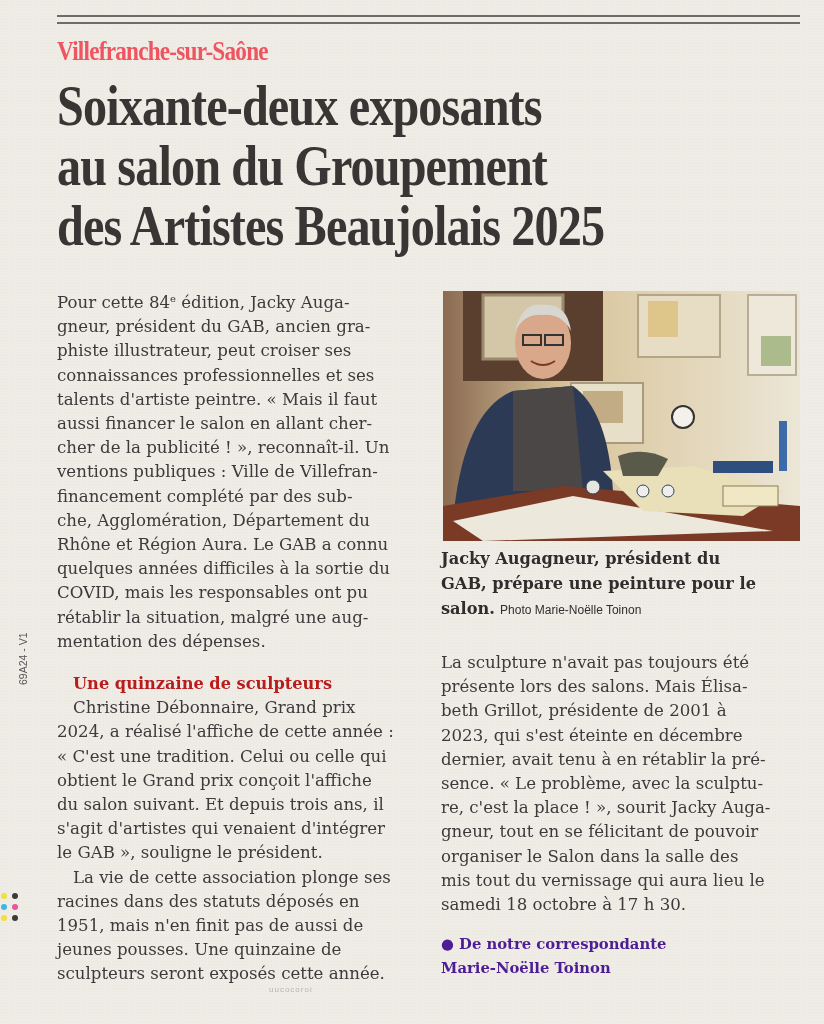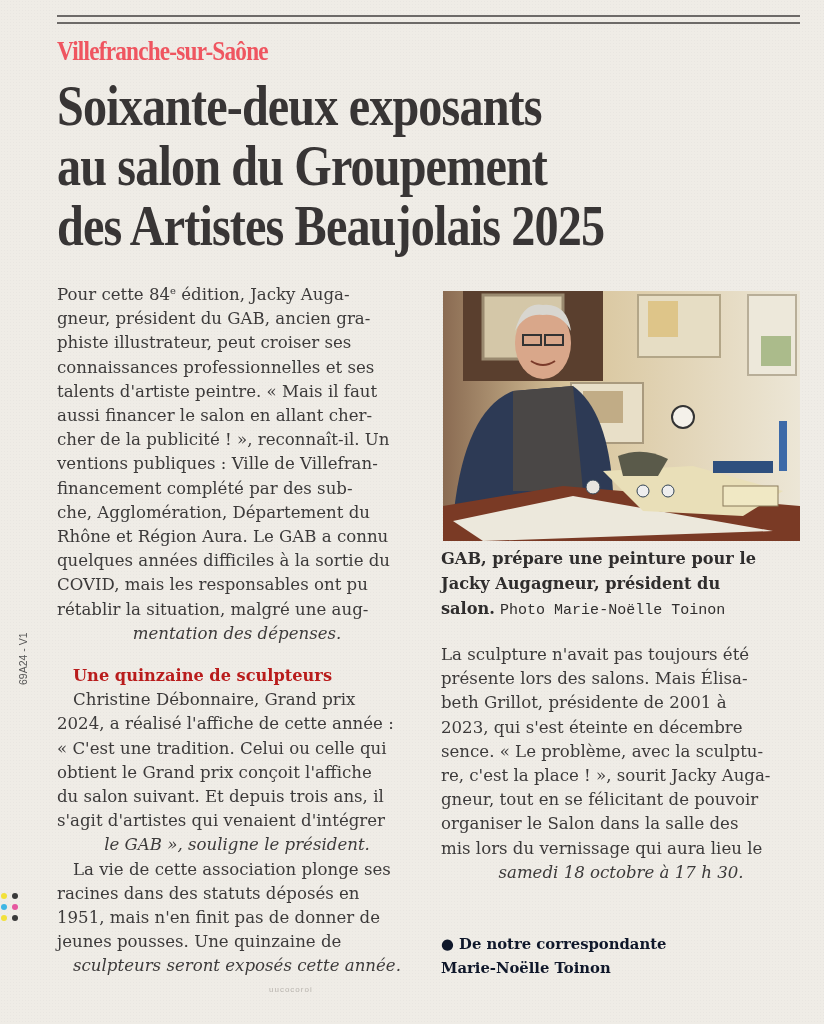--- a/index.html
+++ b/index.html
@@ -22,36 +22,36 @@
   }
   .headline {
     position: absolute; left: 57px; top: 76px; width: 900px;
     font-family: "Liberation Serif", serif; font-weight: bold;
     font-size: 56px; line-height: 60px; color: #383535;
     letter-spacing: -1px;
     transform: scaleX(0.86); transform-origin: left top;
     margin: 0;
   }
   .headline span { display: block; }
-  .col { position: absolute; font-size: 16.6px; line-height: 24.2px; color: #3c3a3a; }
+  .col { position: absolute; font-size: 16.6px; line-height: 24.2px; color: #3c3a3a; margin-top: 8px; }
   .col-left { left: 57px; top: 283px; width: 360px; }
   .col-right { left: 441px; top: 643px; width: 360px; }
   .line { display: block; white-space: nowrap; text-align: justify; }
-  .line.last { text-align: center; font-style: italic; }
+  .line.last { text-align: left; }
   .indent { padding-left: 16px; }
   .subhead { font-weight: bold; font-size: 16.2px; padding-left: 16px; display: block; margin-top: 18px; color: #b91c1c; }
   sup { font-size: 10px; vertical-align: 6px; line-height: 0; }
   .photo {
     position: absolute; left: 443px; top: 291px; width: 357px; height: 250px;
     overflow: hidden; background: #d9cfb8;
   }
   .caption { position: absolute; left: 441px; top: 546px; width: 360px; font-size: 16.2px; line-height: 25px; color: #2f2d2d; }
   .caption b { font-weight: bold; }
-  .caption .credit { font-weight: normal; font-size: 15px; font-family: Liberation Mono, monospace; }
-  .byline { position: absolute; left: 441px; top: 932px; font-size: 14.8px; line-height: 24px; font-weight: bold; color: #0f172a; }
+  .caption .credit { font-weight: normal; font-size: 12px; font-family: Liberation Sans, sans-serif; }
+  .byline { position: absolute; left: 441px; top: 932px; font-size: 14.8px; line-height: 24px; font-weight: bold; color: #4c1d95; }
   .edition {
     position: absolute; left: 17px; top: 635px; font-family: "Liberation Sans", sans-serif;
     font-size: 10.5px; color: #555; transform: rotate(-90deg); transform-origin: left top;
     white-space: nowrap; top: 685px;
   }
   .marks { position: absolute; left: 0; top: 893px; }
   .dot { position: absolute; width: 6px; height: 6px; border-radius: 50%; }
   .faint { position: absolute; left: 269px; top: 985px; font-family: "Liberation Sans", sans-serif; font-size: 8px; color: #b8b4ae; letter-spacing: 1px; text-align: right; }
 </style>
 </head>
@@ -90,21 +90,21 @@
   <span class="line indent">Christine Débonnaire, Grand prix</span>
   <span class="line">2024, a réalisé l'affiche de cette année :</span>
   <span class="line">« C'est une tradition. Celui ou celle qui</span>
   <span class="line">obtient le Grand prix conçoit l'affiche</span>
   <span class="line">du salon suivant. Et depuis trois ans, il</span>
   <span class="line">s'agit d'artistes qui venaient d'intégrer</span>
   <span class="line last">le GAB », souligne le président.</span>
 
   <span class="line indent">La vie de cette association plonge ses</span>
   <span class="line">racines dans des statuts déposés en</span>
-  <span class="line">1951, mais n'en finit pas de donner de</span>
+  <span class="line">1951, mais n'en finit pas de aussi de</span>
   <span class="line">jeunes pousses. Une quinzaine de</span>
   <span class="line last">sculpteurs seront exposés cette année.</span>
 </div>
 
 <div class="photo">
   <svg width="357" height="250" viewBox="0 0 357 250">
     <defs>
       <linearGradient id="wall" x1="0" y1="0" x2="1" y2="0">
         <stop offset="0" stop-color="#8a6b52"></stop>
         <stop offset="0.35" stop-color="#d8c49a"></stop>
@@ -135,35 +135,36 @@
     <rect x="270" y="170" width="60" height="12" fill="#2e4f7e"></rect>
     <rect x="280" y="195" width="55" height="20" fill="#f0e8c4" stroke="#8a7a5a"></rect>
     <circle cx="150" cy="196" r="7" fill="#e7e5df" stroke="#345" stroke-width="1"></circle>
     <circle cx="200" cy="200" r="6" fill="#eee" stroke="#345" stroke-width="1"></circle>
     <circle cx="225" cy="200" r="6" fill="#eee" stroke="#345" stroke-width="1"></circle>
     <path d="M175 165 Q 200 155 225 168 L 215 185 L 180 185 Z" fill="#5a5a4a"></path>
   </svg>
 </div>
 
 <div class="caption">
+  <b style="display:block">Jacky Augagneur, président du</b>
   <b style="display:block">GAB, prépare une peinture pour le</b>
-  <b style="display:block">Jacky Augagneur, président du</b>
   <span><b>salon.</b> <span class="credit">Photo Marie-Noëlle Toinon</span></span>
 </div>
 
 <div class="col col-right">
   <span class="line">La sculpture n'avait pas toujours été</span>
   <span class="line">présente lors des salons. Mais Élisa-</span>
   <span class="line">beth Grillot, présidente de 2001 à</span>
   <span class="line">2023, qui s'est éteinte en décembre</span>
+  <span class="line">dernier, avait tenu à en rétablir la pré-</span>
   <span class="line">sence. « Le problème, avec la sculptu-</span>
   <span class="line">re, c'est la place ! », sourit Jacky Auga-</span>
   <span class="line">gneur, tout en se félicitant de pouvoir</span>
   <span class="line">organiser le Salon dans la salle des</span>
-  <span class="line">mis lors du vernissage qui aura lieu le</span>
+  <span class="line">mis tout du vernissage qui aura lieu le</span>
   <span class="line last">samedi 18 octobre à 17 h 30.</span>
 </div>
 
 <div class="byline">
   <div>● De notre correspondante</div>
   <div>Marie-Noëlle Toinon</div>
 </div>
 
 <div class="edition">69A24 - V1</div>
 

